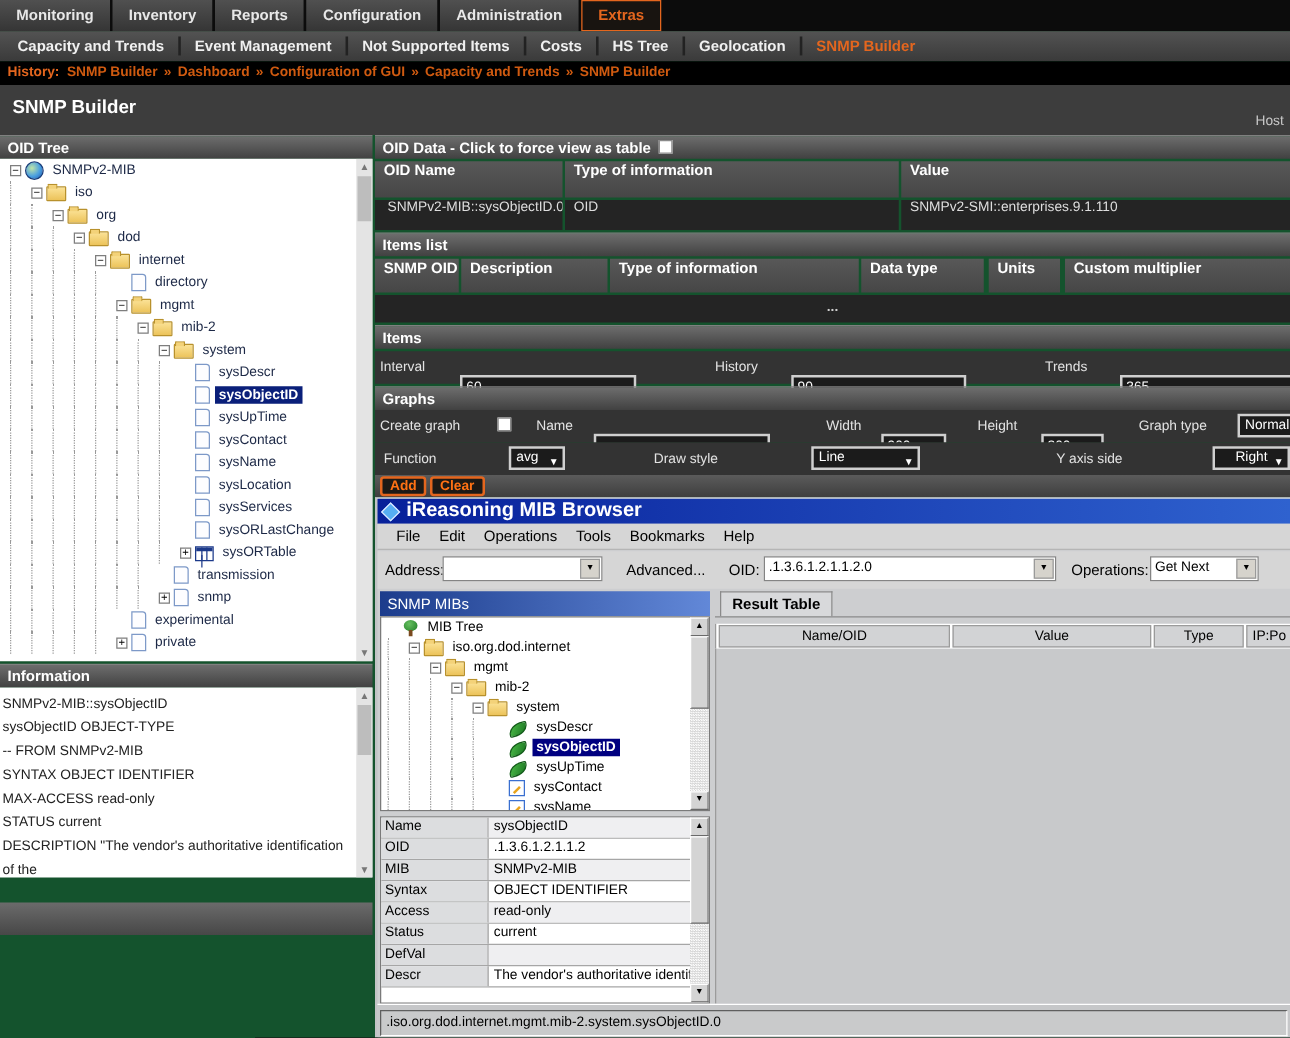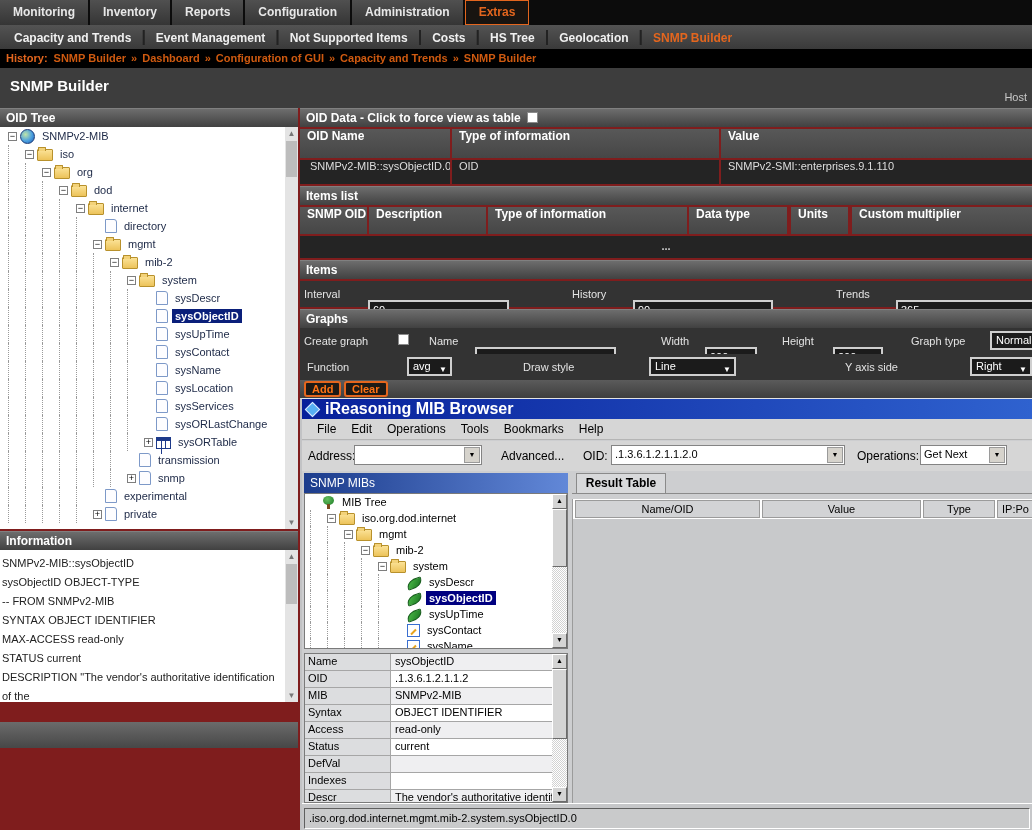--- a/index.html
+++ b/index.html
@@ -1,16 +1,16 @@
 <!DOCTYPE html>
 <html><head>
 <meta charset="utf-8">
 <style>
   html,body{margin:0;padding:0;background:#141414;}
-  #app{position:relative;width:1032px;height:830px;background:#7f1d1d;overflow:hidden;
+  #app{position:relative;width:1032px;height:830px;background:#14532d;overflow:hidden;
        font-family:"Liberation Sans",sans-serif;-webkit-font-smoothing:antialiased;}
   .abs{position:absolute;}
 
   
   #menubar{top:0;left:0;width:1032px;height:25px;background:#0c0c0c;white-space:nowrap;}
   .mtab{display:inline-block;height:25px;line-height:25px;padding:0 13px;
         background:linear-gradient(#505050,#353535);color:#e8e8e8;font-size:12px;font-weight:bold;
         border-right:2px solid #0c0c0c;box-sizing:border-box;cursor:pointer;}
   .mtab.active{background:#181410;color:#e4661e;border:1px solid #e4661e;line-height:22px;}
   #submenu{top:25px;left:0;width:1032px;height:24px;background:linear-gradient(#535353,#3a3a3a);
@@ -480,21 +480,21 @@
   <div class="abs" style="top:354px;left:300px;width:732px;height:26px;background:#333;overflow:hidden;">
     <span class="dk-label" style="left:7px;top:7px;">Function</span>
     <span class="dk-select" style="left:107px;top:3px;width:45px;">
       <span>avg</span><span class="arr">▼</span>
     </span>
     <span class="dk-label" style="left:223px;top:7px;">Draw style</span>
     <span class="dk-select" style="left:349px;top:3px;width:87px;">
       <span>Line</span><span class="arr">▼</span>
     </span>
     <span class="dk-label" style="left:545px;top:7px;">Y axis side</span>
-    <span class="dk-select" style="left:670px;top:3px;width:62px;">
+    <span class="dk-select" style="left:670px;top:3px;width:62px;text-align:right;">
       <span>Right</span><span class="arr">▼</span>
     </span>
   </div>
   <div class="abs" style="top:380px;left:300px;width:732px;height:18px;background:linear-gradient(#5b5b5b,#3e3e3e);">
     <span class="btn-orange" style="left:4px;top:1px;">Add</span>
     <span class="btn-orange" style="left:44px;top:1px;">Clear</span>
   </div>
 
   <div id="win" class="abs">
     <div id="win-title" class="abs">
@@ -642,24 +642,20 @@
           </div>
           <div class="prow">
             <div class="pl">Status</div>
             <div class="pv">current</div>
           </div>
           <div class="prow">
             <div class="pl">DefVal</div>
             <div class="pv"></div>
           </div>
           <div class="prow">
-            <div class="pl">Indexes</div>
-            <div class="pv"></div>
-          </div>
-          <div class="prow">
             <div class="pl">Descr</div>
             <div class="pv">The vendor's authoritative identific</div>
           </div>
         </div>
       <div class="sb-cl" style="height:148px;">
         <div class="b bu">▲</div>
         <div class="th" style="top:15px;height:70px;"></div>
         <div class="b bd">▼</div>
       </div>
     </div>

